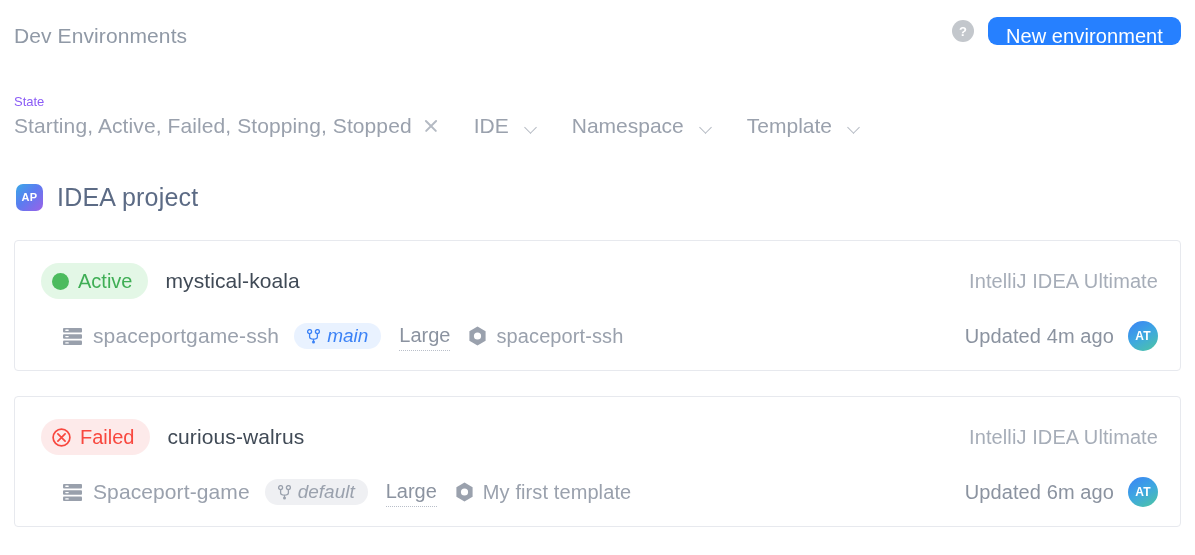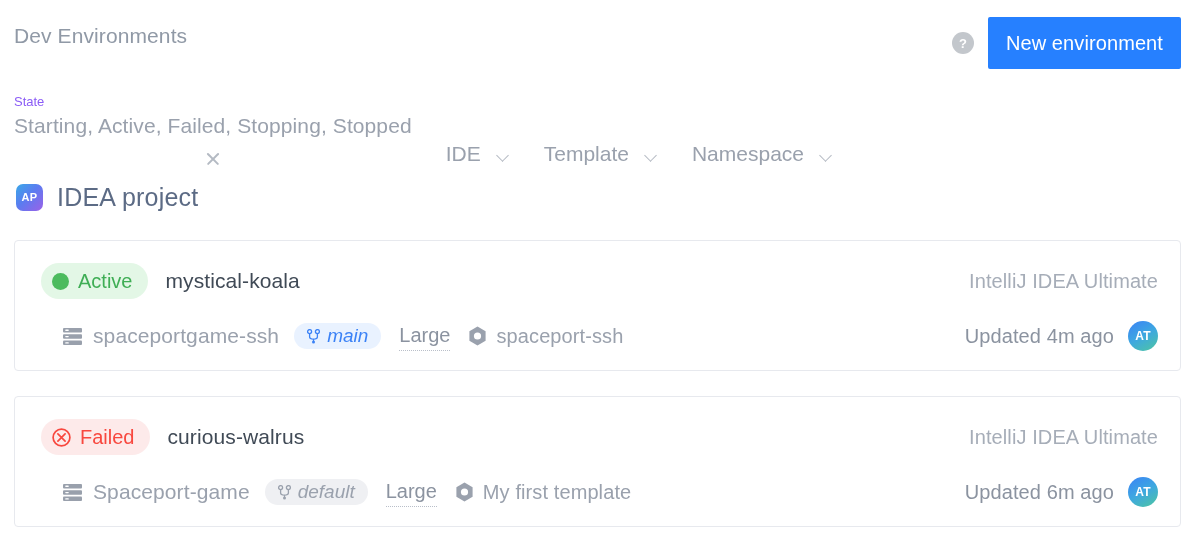--- a/index.html
+++ b/index.html
@@ -57,25 +57,25 @@
     display: flex;
     align-items: center;
     justify-content: center;
     line-height: 1;
     user-select: none;
   }
   .new-env-btn {
     background: #2680ff;
     color: #ffffff;
     border: none;
-    border-radius: 2px;
+    border-radius: 9px;
     font-size: 20px;
     font-family: "Liberation Sans", sans-serif;
     padding: 0 18px;
-    height: 52px;
+    height: 28px;
     line-height: 38px;
     cursor: pointer;
     letter-spacing: .1px;
   }
 
   
   .filters {
     position: absolute;
     left: 14px;
     top: 93px;
@@ -90,21 +90,20 @@
   .filter-label {
     font-size: 13px;
     color: #8b5cf6;
     line-height: 18px;
     margin-bottom: 1px;
   }
   .filter-value-row {
     display: flex;
     align-items: center;
     gap: 10px;
-    flex-direction: column;
   }
   .filter-value {
     font-size: 21px;
     color: #9aa1ad;
     line-height: 28px;
     letter-spacing: .1px;
   }
   .clear-x {
     width: 18px;
     height: 18px;
@@ -333,25 +332,25 @@
         <div class="filter-value">Starting, Active, Failed, Stopping, Stopped</div>
         <div class="clear-x"></div>
       </div>
     </div>
 
     <div class="filter-dd">
       <span>IDE</span>
       <span class="chev"></span>
     </div>
     <div class="filter-dd">
+      <span>Namespace</span>
+      <span class="chev"></span>
+    </div>
+    <div class="filter-dd">
       <span>Template</span>
-      <span class="chev"></span>
-    </div>
-    <div class="filter-dd">
-      <span>Namespace</span>
       <span class="chev"></span>
     </div>
   </div>
 
   <div class="project-row">
     <div class="project-badge">AP</div>
     <div class="project-name">IDEA project</div>
   </div>
 
   <div class="cards">

